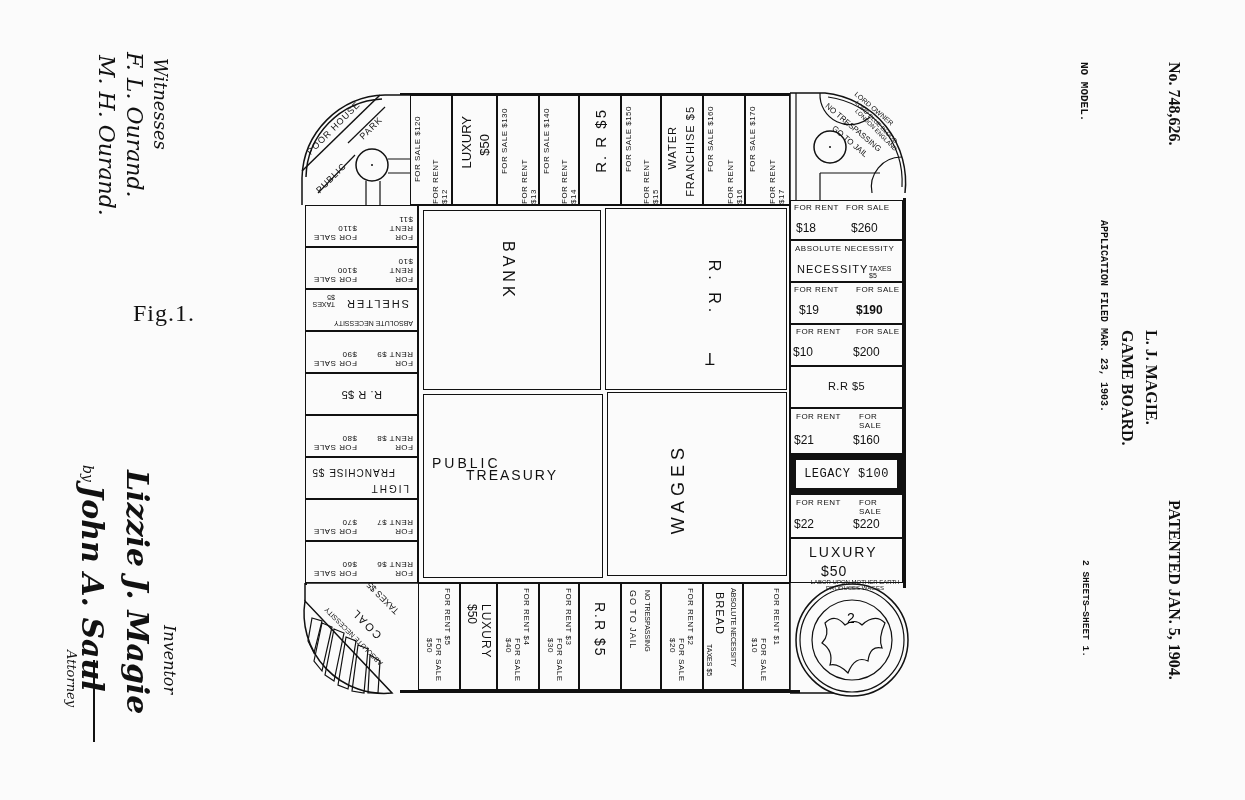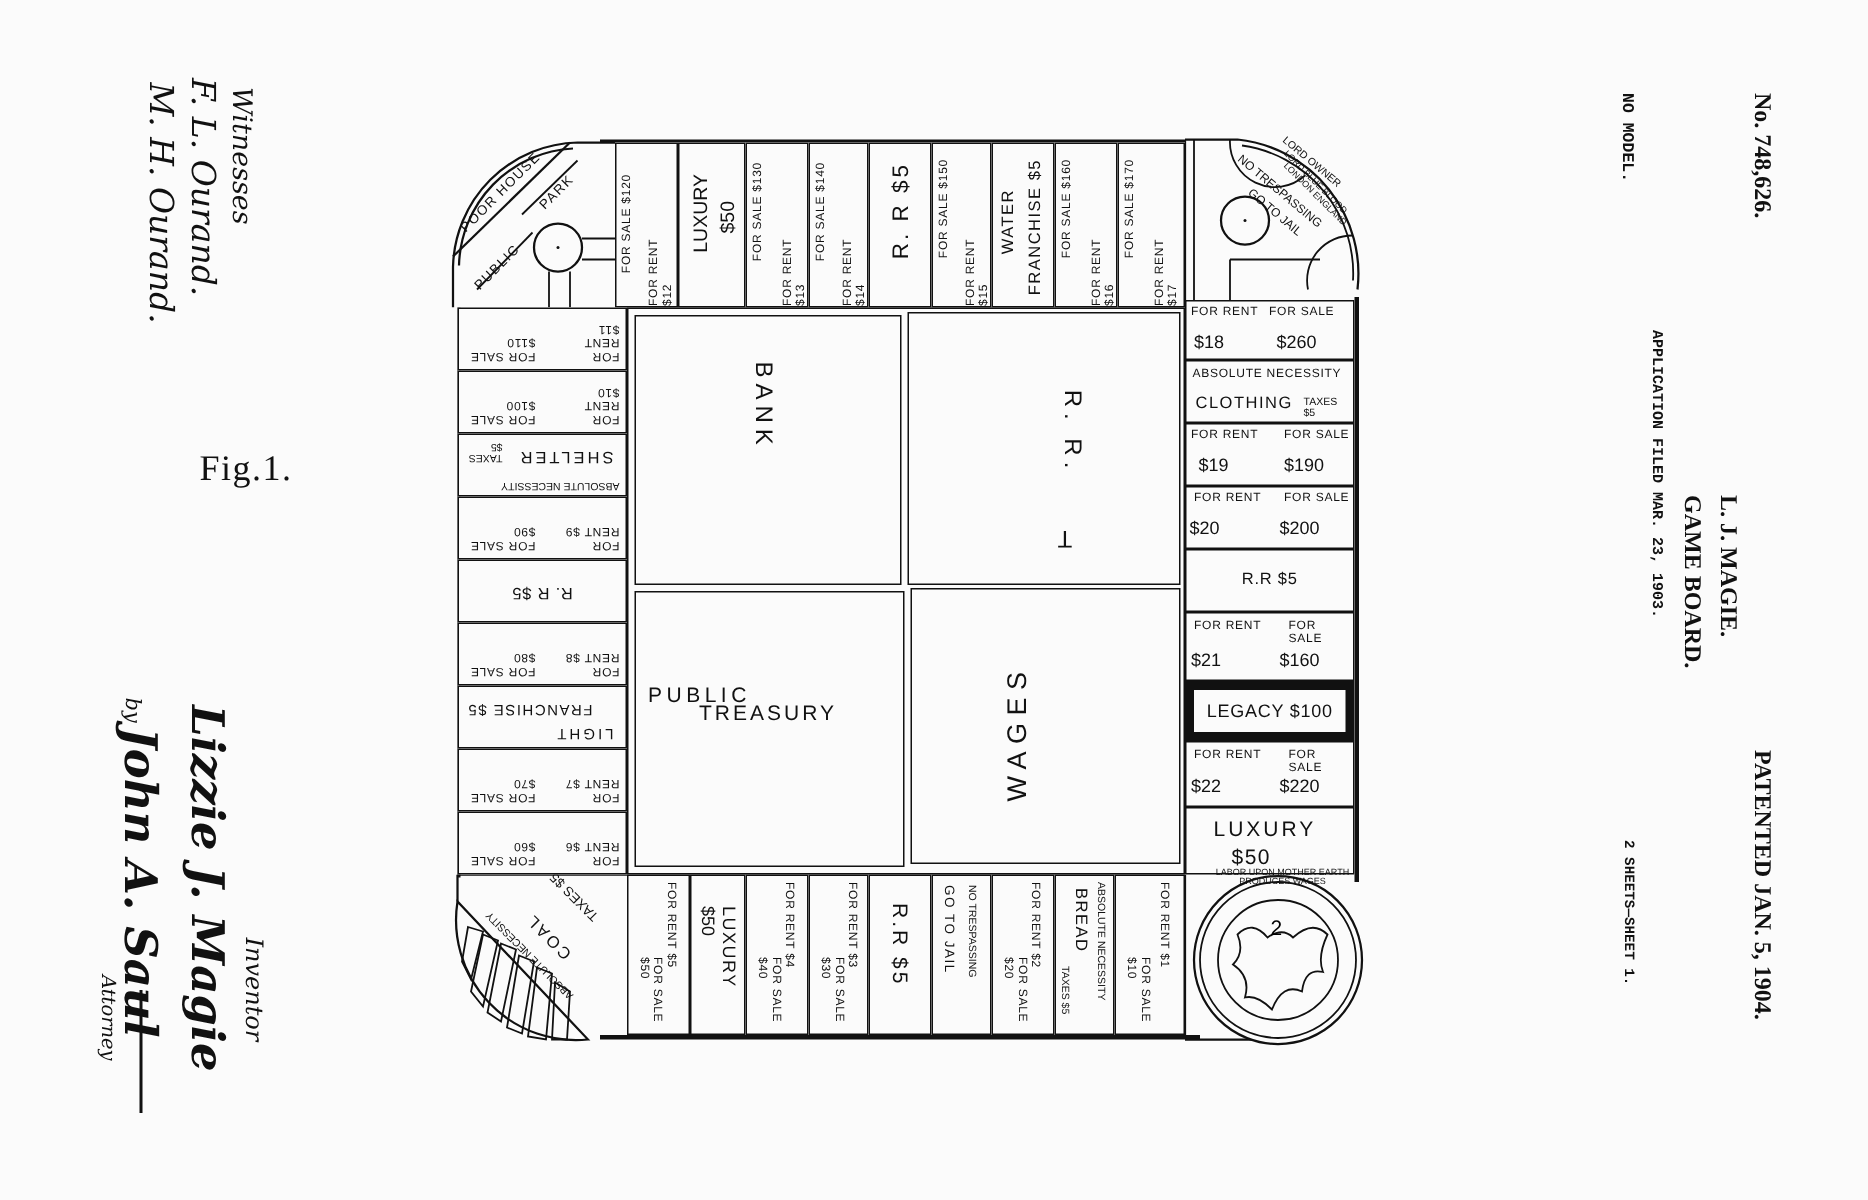--- a/index.html
+++ b/index.html
@@ -126,46 +126,46 @@
 
   <div>
     <div class="cell" style="left:490px;top:107px;width:113px;height:40px;">
       <span class="abs lbl-small" style="left:3px;top:2px;">FOR RENT</span>
       <span class="abs lbl-small" style="left:55px;top:2px;">FOR SALE</span>
       <span class="abs price" style="left:5px;top:20px;">$18</span>
       <span class="abs price" style="left:60px;top:20px;">$260</span>
     </div>
     <div class="cell" style="left:490px;top:147px;width:113px;height:42px;">
       <span class="abs lbl-small" style="left:4px;top:3px;">ABSOLUTE NECESSITY</span>
-      <span class="abs" style="left:6px;top:22px;font-size:11px;letter-spacing:1px;">CLOTHING</span>
+      <span class="abs" style="left:6px;top:22px;font-size:11px;letter-spacing:1px;">NECESSITY</span>
       <span class="abs tiny" style="left:78px;top:24px;width:30px;">TAXES $5</span>
     </div>
     <div class="cell" style="left:490px;top:189px;width:113px;height:42px;">
       <span class="abs lbl-small" style="left:3px;top:2px;">FOR RENT</span>
       <span class="abs lbl-small" style="left:65px;top:2px;">FOR SALE</span>
       <span class="abs price" style="left:8px;top:20px;">$19</span>
-      <span class="abs price" style="left:65px;top:20px;">$190</span>
+      <span class="abs price" style="left:65px;top:20px;font-weight:bold;">$190</span>
     </div>
     <div class="cell" style="left:490px;top:231px;width:113px;height:42px;">
       <span class="abs lbl-small" style="left:5px;top:2px;">FOR RENT</span>
       <span class="abs lbl-small" style="left:65px;top:2px;">FOR SALE</span>
-      <span class="abs price" style="left:2px;top:20px;">$20</span>
+      <span class="abs price" style="left:2px;top:20px;">$10</span>
       <span class="abs price" style="left:62px;top:20px;">$200</span>
     </div>
     <div class="cell" style="left:490px;top:273px;width:113px;height:42px;">
       <div class="txt big">R.R $5</div>
     </div>
     <div class="cell" style="left:490px;top:315px;width:113px;height:46px;">
       <span class="abs lbl-small" style="left:5px;top:3px;">FOR RENT</span>
       <span class="abs lbl-small" style="left:68px;top:3px;">FOR SALE</span>
       <span class="abs price" style="left:3px;top:24px;">$21</span>
       <span class="abs price" style="left:62px;top:24px;">$160</span>
     </div>
     <div class="cell" style="left:490px;top:361px;width:113px;height:40px;border:6px solid #111;">
-      <div class="txt" style="font-size:12px;">LEGACY $100</div>
+      <div class="txt" style="font-size:12px;font-family:Liberation Mono, monospace;">LEGACY $100</div>
     </div>
     <div class="cell" style="left:490px;top:401px;width:113px;height:44px;">
       <span class="abs lbl-small" style="left:5px;top:3px;">FOR RENT</span>
       <span class="abs lbl-small" style="left:68px;top:3px;">FOR SALE</span>
       <span class="abs price" style="left:3px;top:22px;">$22</span>
       <span class="abs price" style="left:62px;top:22px;">$220</span>
     </div>
     <div class="cell" style="left:490px;top:445px;width:113px;height:45px;">
       <span class="abs" style="left:18px;top:5px;font-size:14px;letter-spacing:2px;">LUXURY</span>
       <span class="abs" style="left:30px;top:24px;font-size:14px;letter-spacing:1px;">$50</span>

